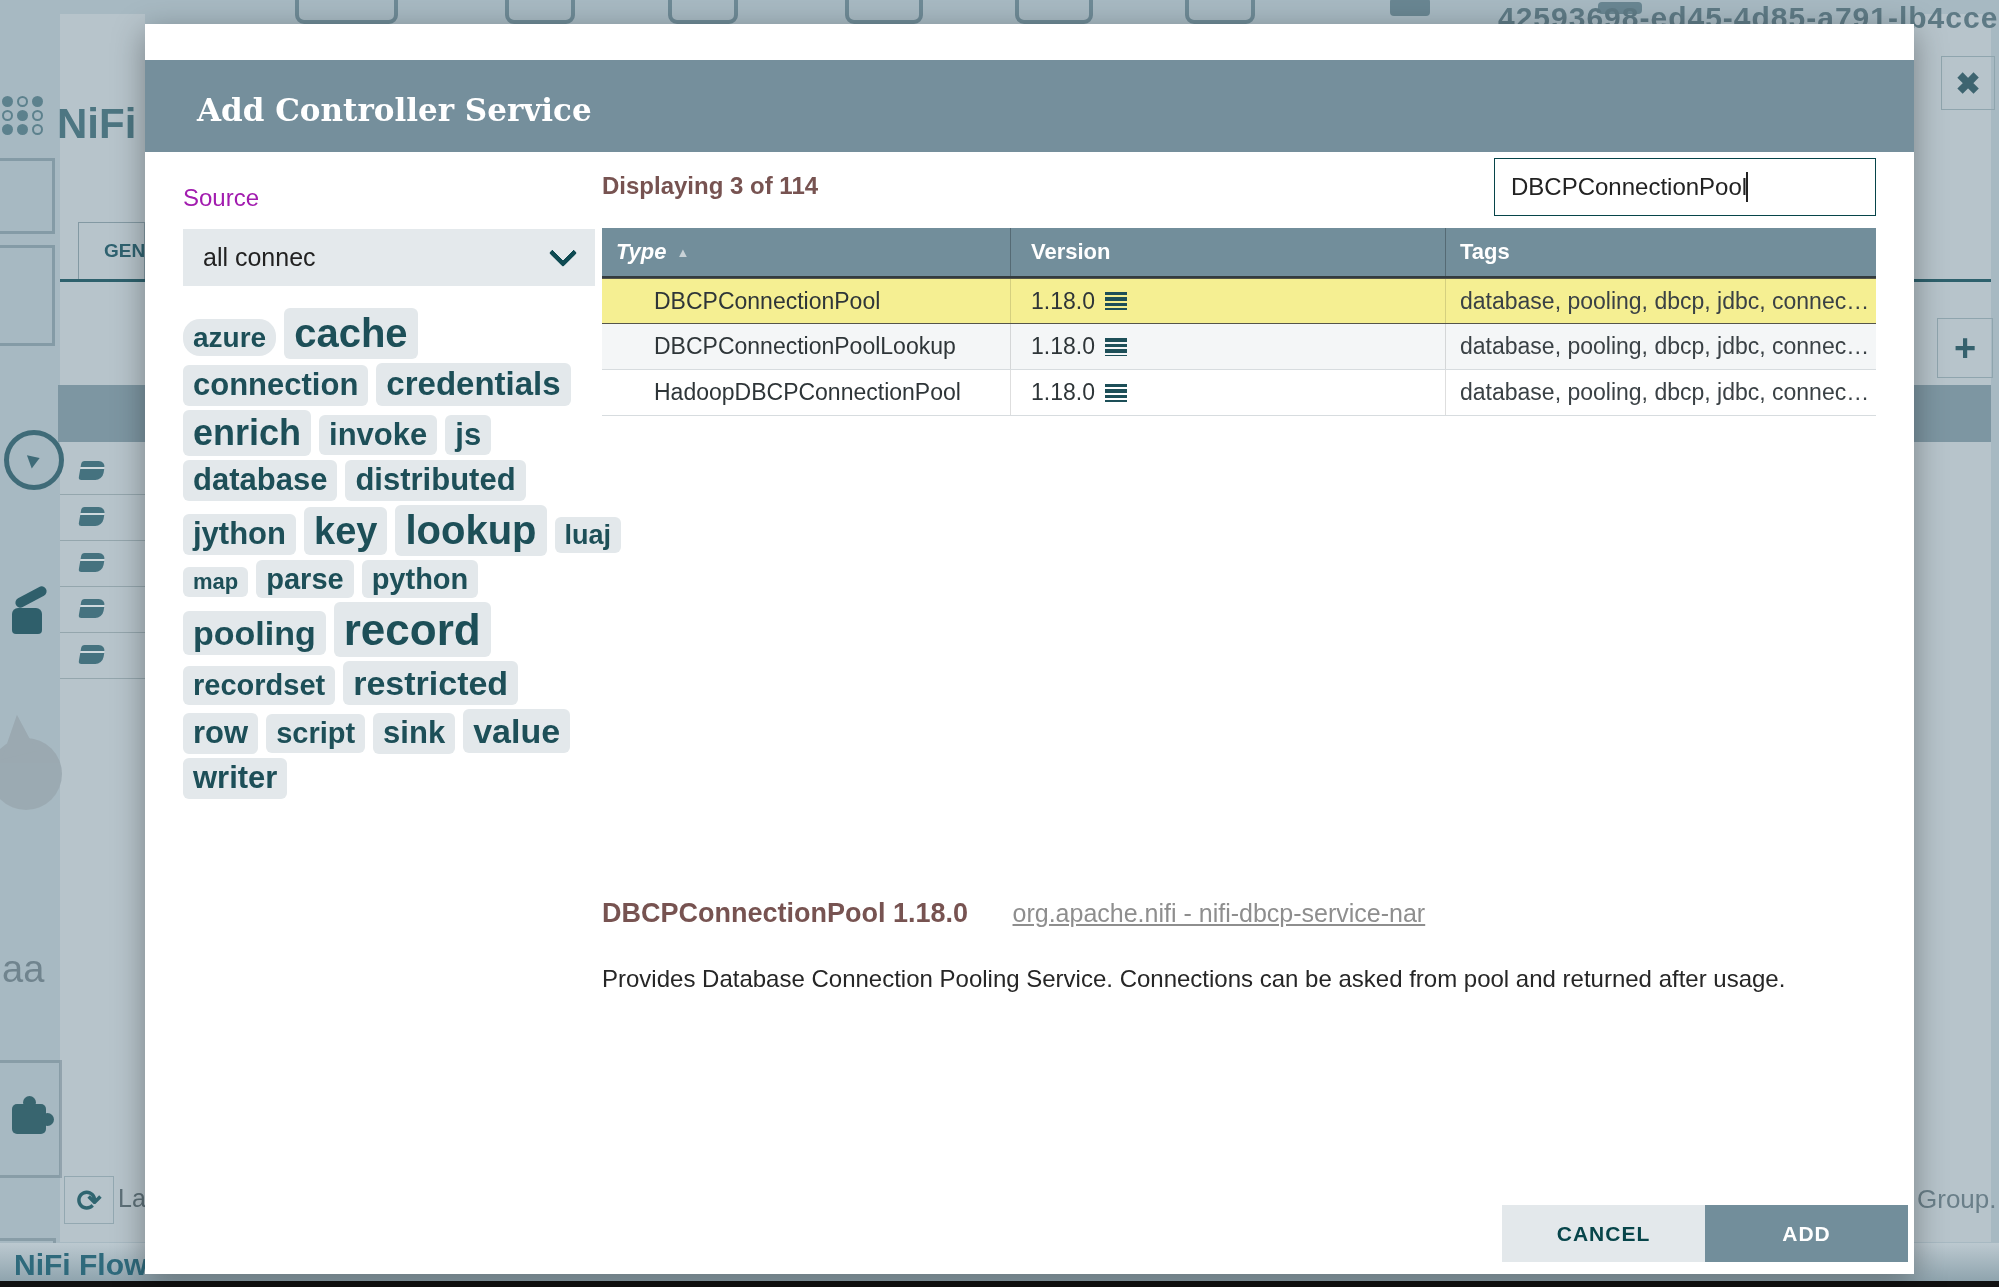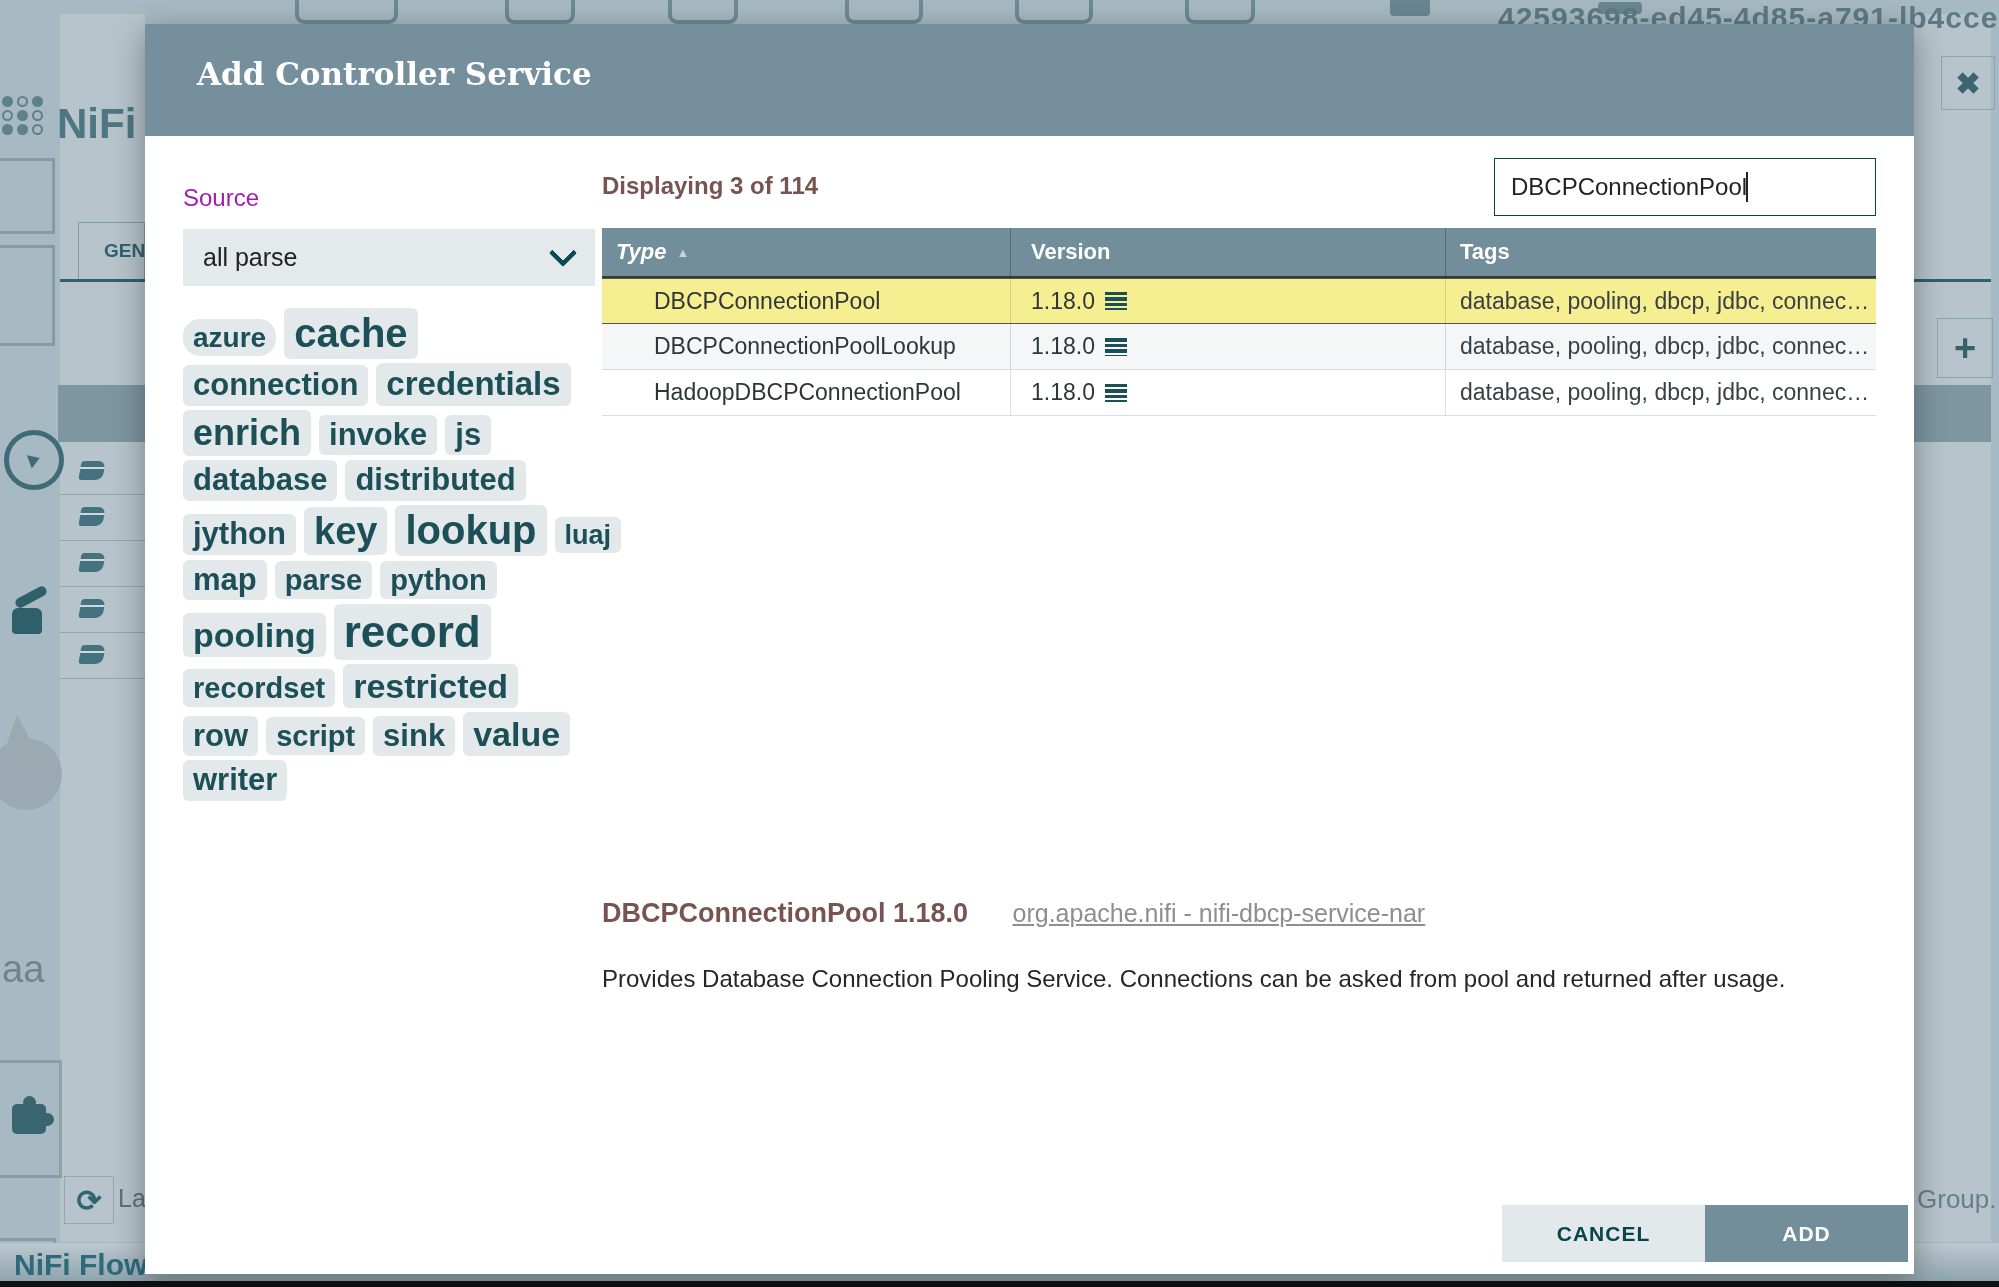--- a/index.html
+++ b/index.html
@@ -47,21 +47,21 @@
   .lock:before{content:"";position:absolute;left:3px;top:-11px;width:12px;height:12px;border:4px solid #38656f;border-bottom:none;border-radius:8px 8px 0 0;box-sizing:border-box;}
   .refresh-box{position:absolute;left:64px;top:1176px;width:48px;height:46px;border:1px solid #93a8b1;display:flex;align-items:center;justify-content:center;color:#2f6570;font-size:30px;font-weight:bold;z-index:1;}
   .la{position:absolute;left:118px;top:1184px;font-size:25px;color:#5d7078;z-index:1;}
   .group{position:absolute;left:1917px;top:1184px;font-size:26px;color:#6a7f89;z-index:1;}
   .bottom-bar{position:absolute;left:0;top:1243px;width:100%;height:38px;background:linear-gradient(#bcc9d0,#8fa4ae);z-index:1;}
   .breadcrumb{position:absolute;left:14px;top:5px;font-size:30px;font-weight:bold;color:#2f6a7c;}
   .bottom-black{position:absolute;left:0;top:1281px;width:100%;height:6px;background:#111;z-index:2;}
 
   
   .dialog{position:absolute;left:145px;top:24px;width:1769px;height:1250px;background:#fff;z-index:5;box-shadow:0 8px 30px rgba(0,0,0,.35);}
-  .dialog-header{height:112px;background:#758f9c;}
+  .dialog-header{height:92px;background:#758f9c;margin-top:36px;}
   .dialog-header h1{margin:0;padding:32px 0 0 52px;font-family:"DejaVu Serif","Liberation Serif",serif;font-weight:bold;font-size:31px;color:#fff;}
   .dialog-body{position:absolute;top:104px;left:0;right:0;bottom:0;}
 
   .left-col{position:absolute;left:38px;top:0;width:430px;}
   .field-label{margin-top:56px;font-size:24px;color:#a21caf;}
   .select{margin-top:17px;height:57px;width:412px;background:#e4e9ec;display:flex;align-items:center;justify-content:space-between;padding:0 22px 0 20px;box-sizing:border-box;font-size:25px;color:#222;cursor:pointer;}
   .chevron{width:15px;height:15px;border-right:5px solid #0e4a52;border-bottom:5px solid #0e4a52;border-radius:2px;transform:rotate(45deg);margin-top:-10px;}
   .tag-cloud{margin-top:20px;}
   .tag-row{white-space:nowrap;line-height:1;}
   .tag-chip{display:inline-block;background:#e3e8eb;color:#1d4f58;font-weight:bold;padding:3px 10px;border-radius:6px;margin:2px 8px 2px 0;line-height:1.12;vertical-align:baseline;cursor:pointer;}
@@ -182,30 +182,30 @@
 
   <div class="dialog">
     <div class="dialog-header">
       <h1>Add Controller Service</h1>
     </div>
     <div class="dialog-body">
 
       <div class="left-col">
         <div class="field-label">Source</div>
         <div class="select">
-          <span>all parse</span>
+          <span>all connec</span>
           <span class="chevron"></span>
         </div>
         <div class="tag-cloud" id="tag-cloud">
             <div class="tag-row"><span class="tag-chip" style="font-size: 28px; border-radius: 17px;">azure</span><span class="tag-chip" style="font-size: 40px;">cache</span></div>
             <div class="tag-row"><span class="tag-chip" style="font-size: 31px;">connection</span><span class="tag-chip" style="font-size: 33px;">credentials</span></div>
             <div class="tag-row"><span class="tag-chip" style="font-size: 36px;">enrich</span><span class="tag-chip" style="font-size: 31px;">invoke</span><span class="tag-chip" style="font-size: 31px;">js</span></div>
             <div class="tag-row"><span class="tag-chip" style="font-size: 31px;">database</span><span class="tag-chip" style="font-size: 31px;">distributed</span></div>
             <div class="tag-row"><span class="tag-chip" style="font-size: 31px;">jython</span><span class="tag-chip" style="font-size: 38px;">key</span><span class="tag-chip" style="font-size: 40px;">lookup</span><span class="tag-chip" style="font-size: 27px;">luaj</span></div>
-            <div class="tag-row"><span class="tag-chip" style="font-size: 31px;">map</span><span class="tag-chip" style="font-size: 29px;">parse</span><span class="tag-chip" style="font-size: 29px;">python</span></div>
+            <div class="tag-row"><span class="tag-chip" style="font-size: 22px;">map</span><span class="tag-chip" style="font-size: 29px;">parse</span><span class="tag-chip" style="font-size: 29px;">python</span></div>
             <div class="tag-row"><span class="tag-chip" style="font-size: 34px;">pooling</span><span class="tag-chip" style="font-size: 44px;">record</span></div>
             <div class="tag-row"><span class="tag-chip" style="font-size: 29px;">recordset</span><span class="tag-chip" style="font-size: 34px;">restricted</span></div>
             <div class="tag-row"><span class="tag-chip" style="font-size: 31px;">row</span><span class="tag-chip" style="font-size: 29px;">script</span><span class="tag-chip" style="font-size: 31px;">sink</span><span class="tag-chip" style="font-size: 34px;">value</span></div>
             <div class="tag-row"><span class="tag-chip" style="font-size: 31px;">writer</span></div>
           </div>
       </div>
 
       <div class="right-col">
         <div class="displaying">Displaying 3 of 114</div>
         <div class="filter-wrap">

